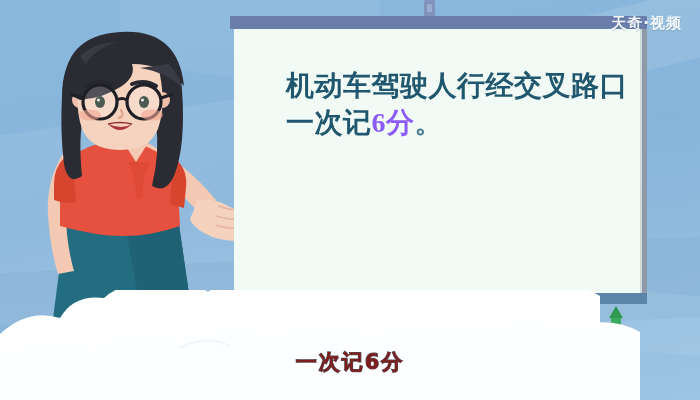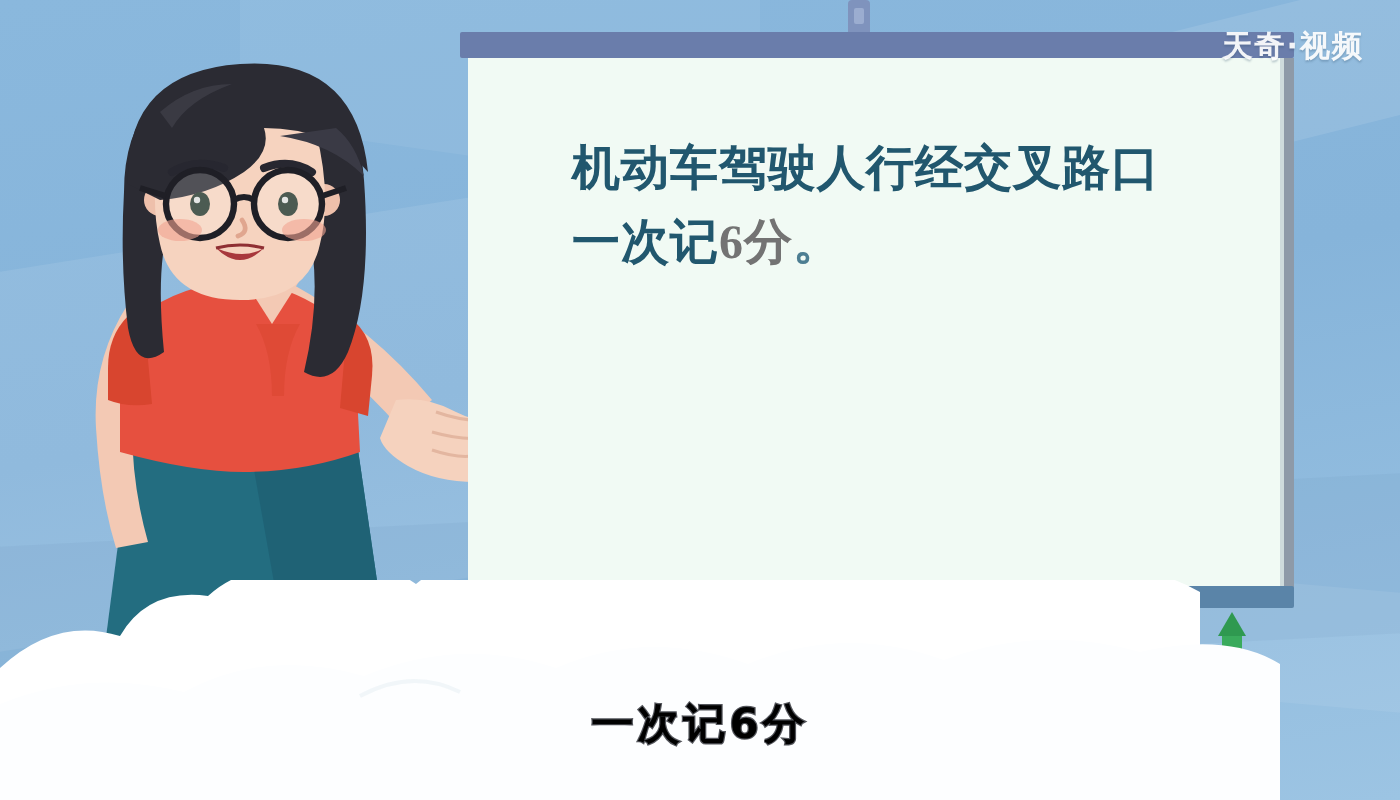--- a/index.html
+++ b/index.html
@@ -93,27 +93,27 @@
     box-shadow: inset -2px 0 0 rgba(140,160,175,0.35);
   }
   #board-text {
     position: absolute;
     left: 52px; top: 38px;
     width: 330px;
   }
   .board-line {
     font-family: "Liberation Serif", "DejaVu Serif", serif;
     font-weight: 700;
-    font-size: 24px;
+    font-size: 28px;
     line-height: 37px;
     letter-spacing: 0.5px;
     color: #21576e;
     white-space: nowrap;
   }
-  .board-line .accent { color: #737373; }
+  .board-line .accent { color: #8b5cf6; }
   .board-line .dim { color: #4d7e92; }
 
   
   #person {
     position: absolute;
     left: 28px; top: 22px;
     width: 240px; height: 320px;
   }
 
   
@@ -135,21 +135,21 @@
   }
 
   
   #subtitle {
     position: absolute;
     left: 0; bottom: 24px;
     width: 700px;
     text-align: center;
     font-size: 21px;
     font-weight: 700;
-    color: #000000;
+    color: #7f1d1d;
     font-family: "DejaVu Sans", sans-serif;
     letter-spacing: 2px;
     -webkit-text-stroke: 1.2px #54565c;
     paint-order: stroke fill;
   }
 </style>
 </head>
 <body>
 
 <div id="stage">

